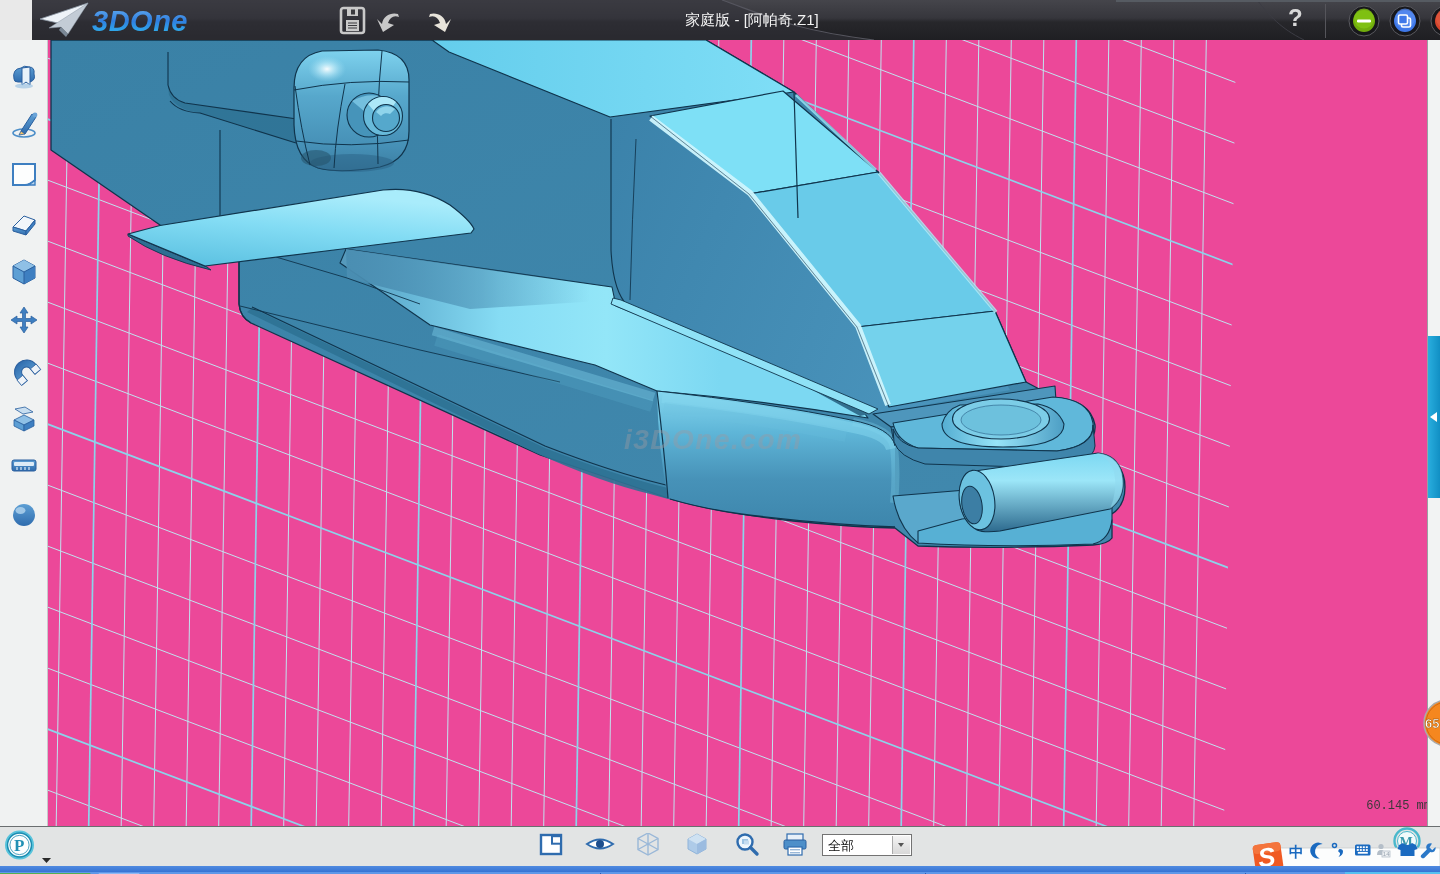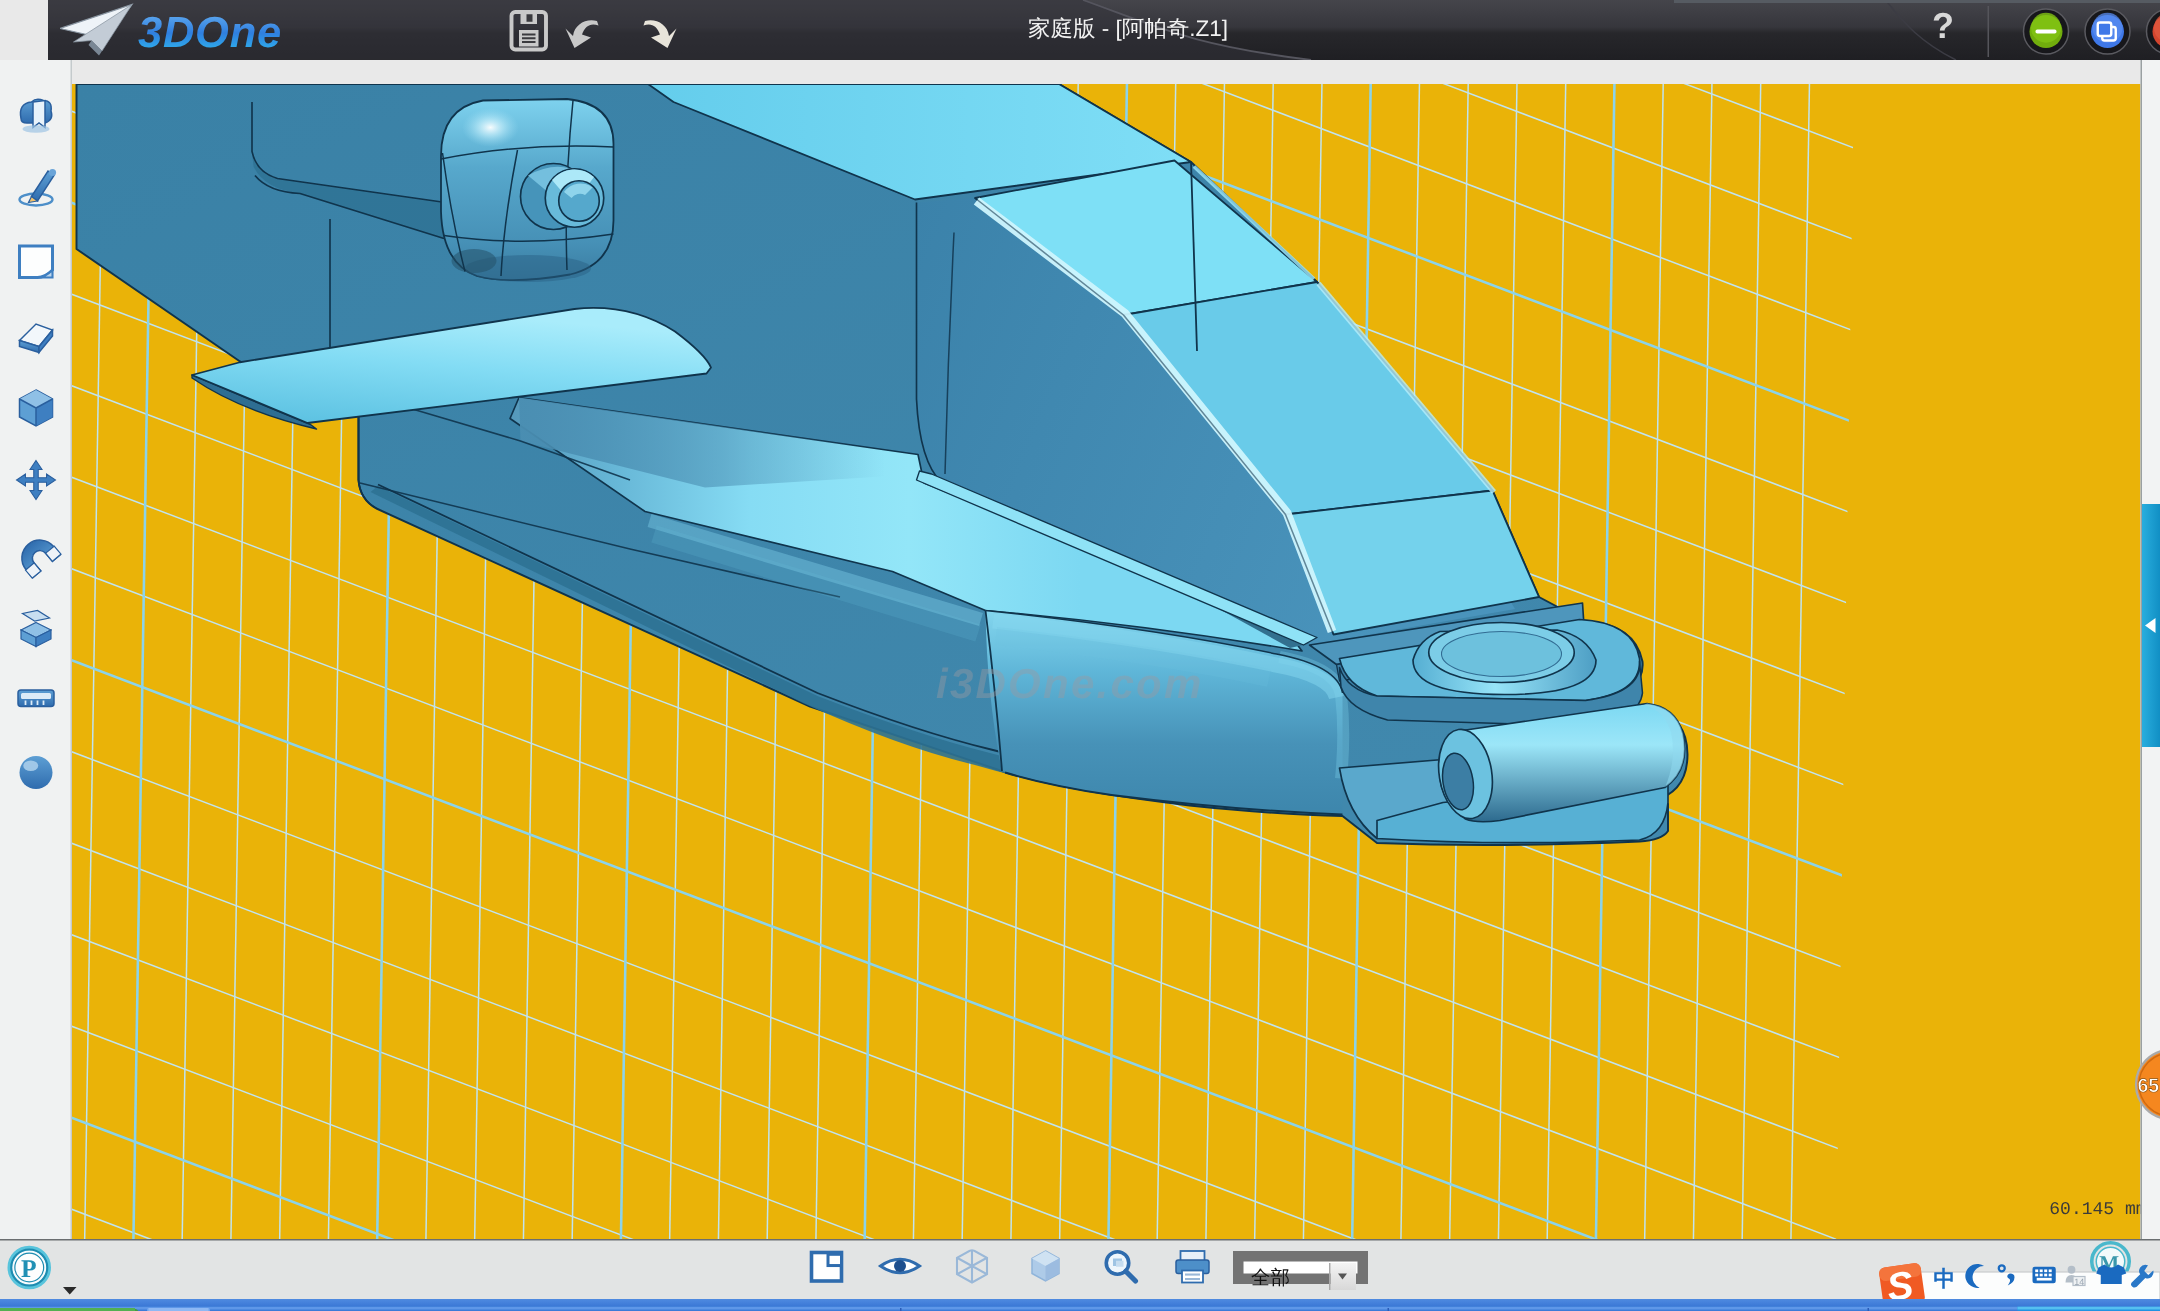--- a/index.html
+++ b/index.html
@@ -9,36 +9,36 @@
   #titlebar{position:absolute;left:0;top:0;width:1440px;height:40px;
     background:linear-gradient(#45454b 0%,#36363c 45%,#27272b 55%,#1f1f23 100%);margin-left:32px;}
   #titlebar .swoosh{position:absolute;left:0;top:0;width:1440px;height:40px;}
   #tb-title{position:absolute;left:0;top:0;width:1440px;height:40px;line-height:40px;
     text-align:center;color:#f2f2f2;font-size:15px;}
   #tb-sep{position:absolute;left:1293px;top:4px;width:1px;height:34px;background:#55555b;}
   
   #lbar{position:absolute;left:0;top:40px;width:48px;height:786px;background:#f0f2f2;
     border-right:1px solid #c4cacc;box-sizing:border-box;}
   
-  #canvas{position:absolute;left:48px;top:40px;width:1379px;height:786px;background:#eab308;overflow:hidden;margin-top:16px;}
+  #canvas{position:absolute;left:48px;top:40px;width:1379px;height:786px;background:#ec4899;overflow:hidden;}
   
   #rstrip{position:absolute;left:1427px;top:40px;width:13px;height:786px;background:#f2f3f3;
     border-left:1px solid #9aa0a2;box-sizing:border-box;}
   #rtab{position:absolute;left:1428px;top:336px;width:12px;height:162px;
     background:linear-gradient(90deg,#29aede,#118fc4);}
   #rtab:after{content:"";position:absolute;left:2px;top:76px;width:0;height:0;
     border-right:7px solid #fff;border-top:5px solid transparent;border-bottom:5px solid transparent;}
   
   #bbar{position:absolute;left:0;top:826px;width:1440px;height:40px;background:#e2e4e4;
     border-top:1px solid #6a6e70;box-sizing:border-box;}
   
   #taskbar{position:absolute;left:0;top:866px;width:1440px;height:8px;
     background:linear-gradient(#4f8ae0,#2e6cd0);}
   .combo{position:absolute;left:822px;top:7px;width:90px;height:22px;background:#fff;
-    border:7px solid #737373;box-sizing:border-box;font-size:13px;color:#111;}
+    border:1px solid #737373;box-sizing:border-box;font-size:13px;color:#111;}
   .combo span{position:absolute;left:5px;top:2px;}
   .combo .btn{position:absolute;right:1px;top:1px;width:17px;height:18px;
     background:linear-gradient(#f4f4f4,#d8d8d8);border-left:1px solid #aaa;}
   .combo .btn:after{content:"";position:absolute;left:5px;top:7px;width:0;height:0;
     border-top:4px solid #555;border-left:3.5px solid transparent;border-right:3.5px solid transparent;}
 </style>
 </head>
 <body>
 <div id="root">
 

